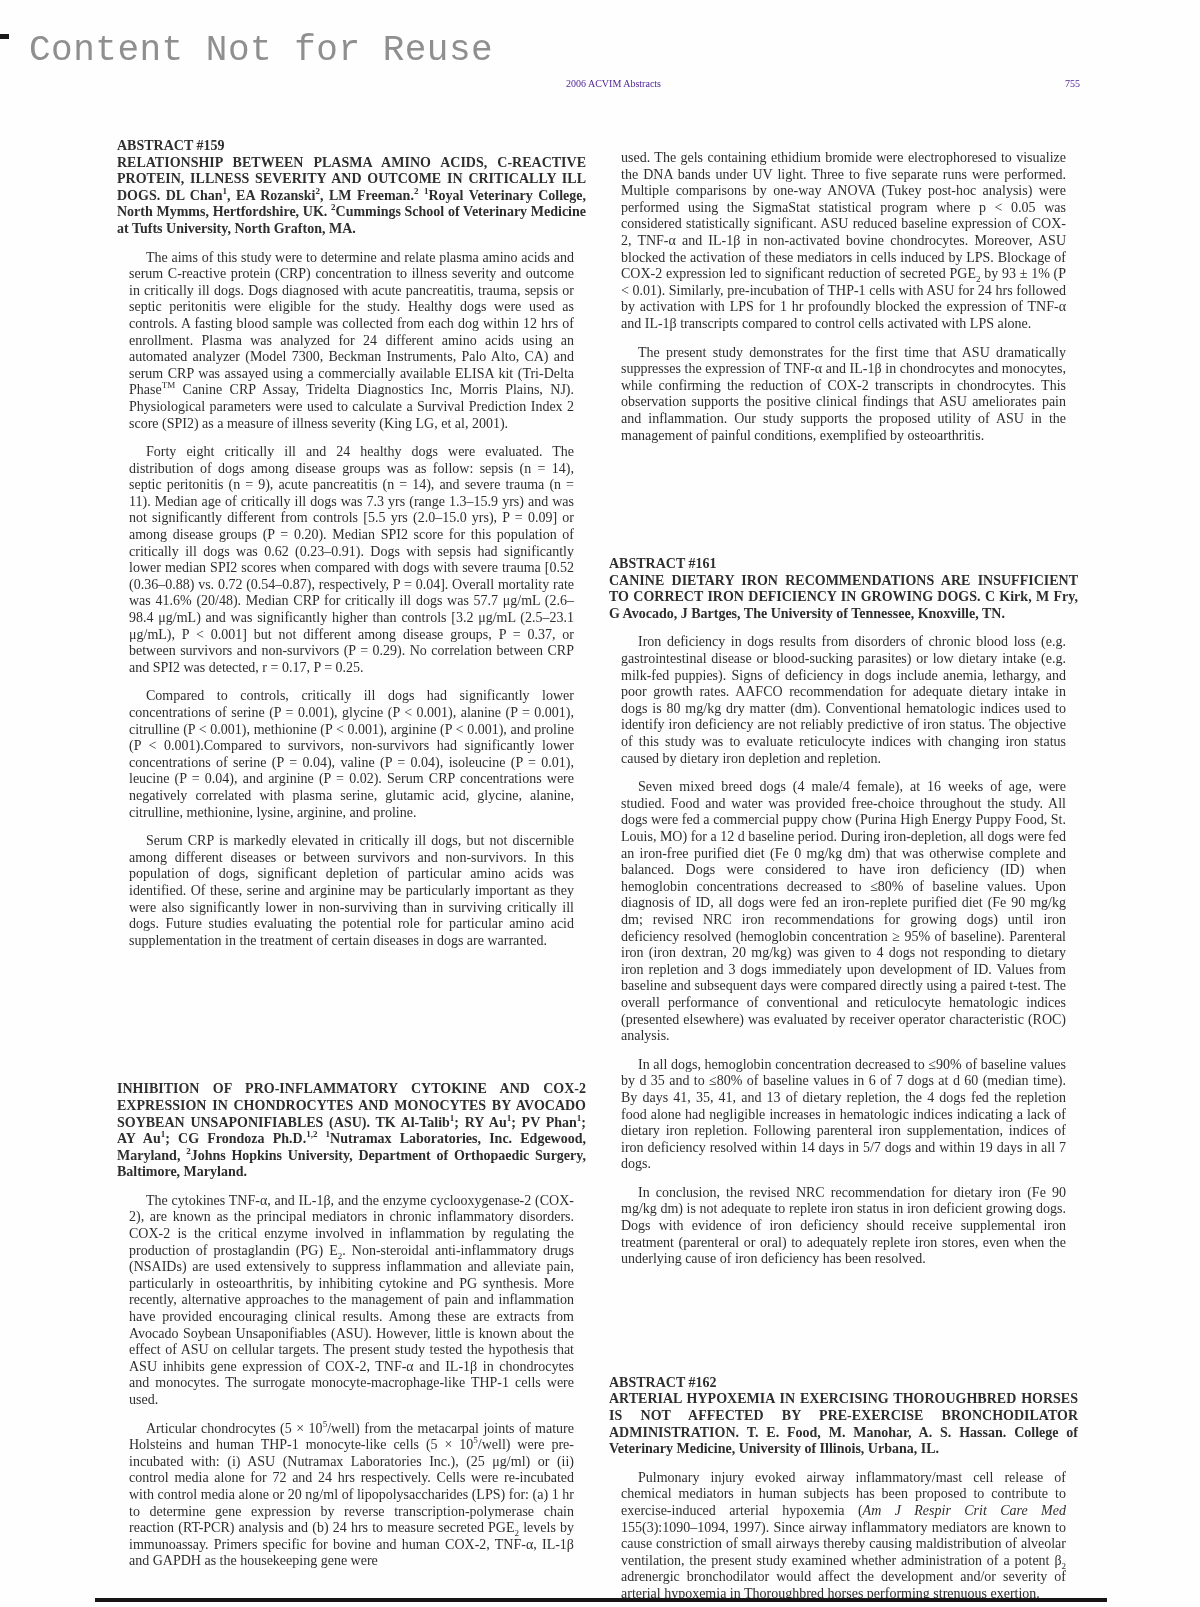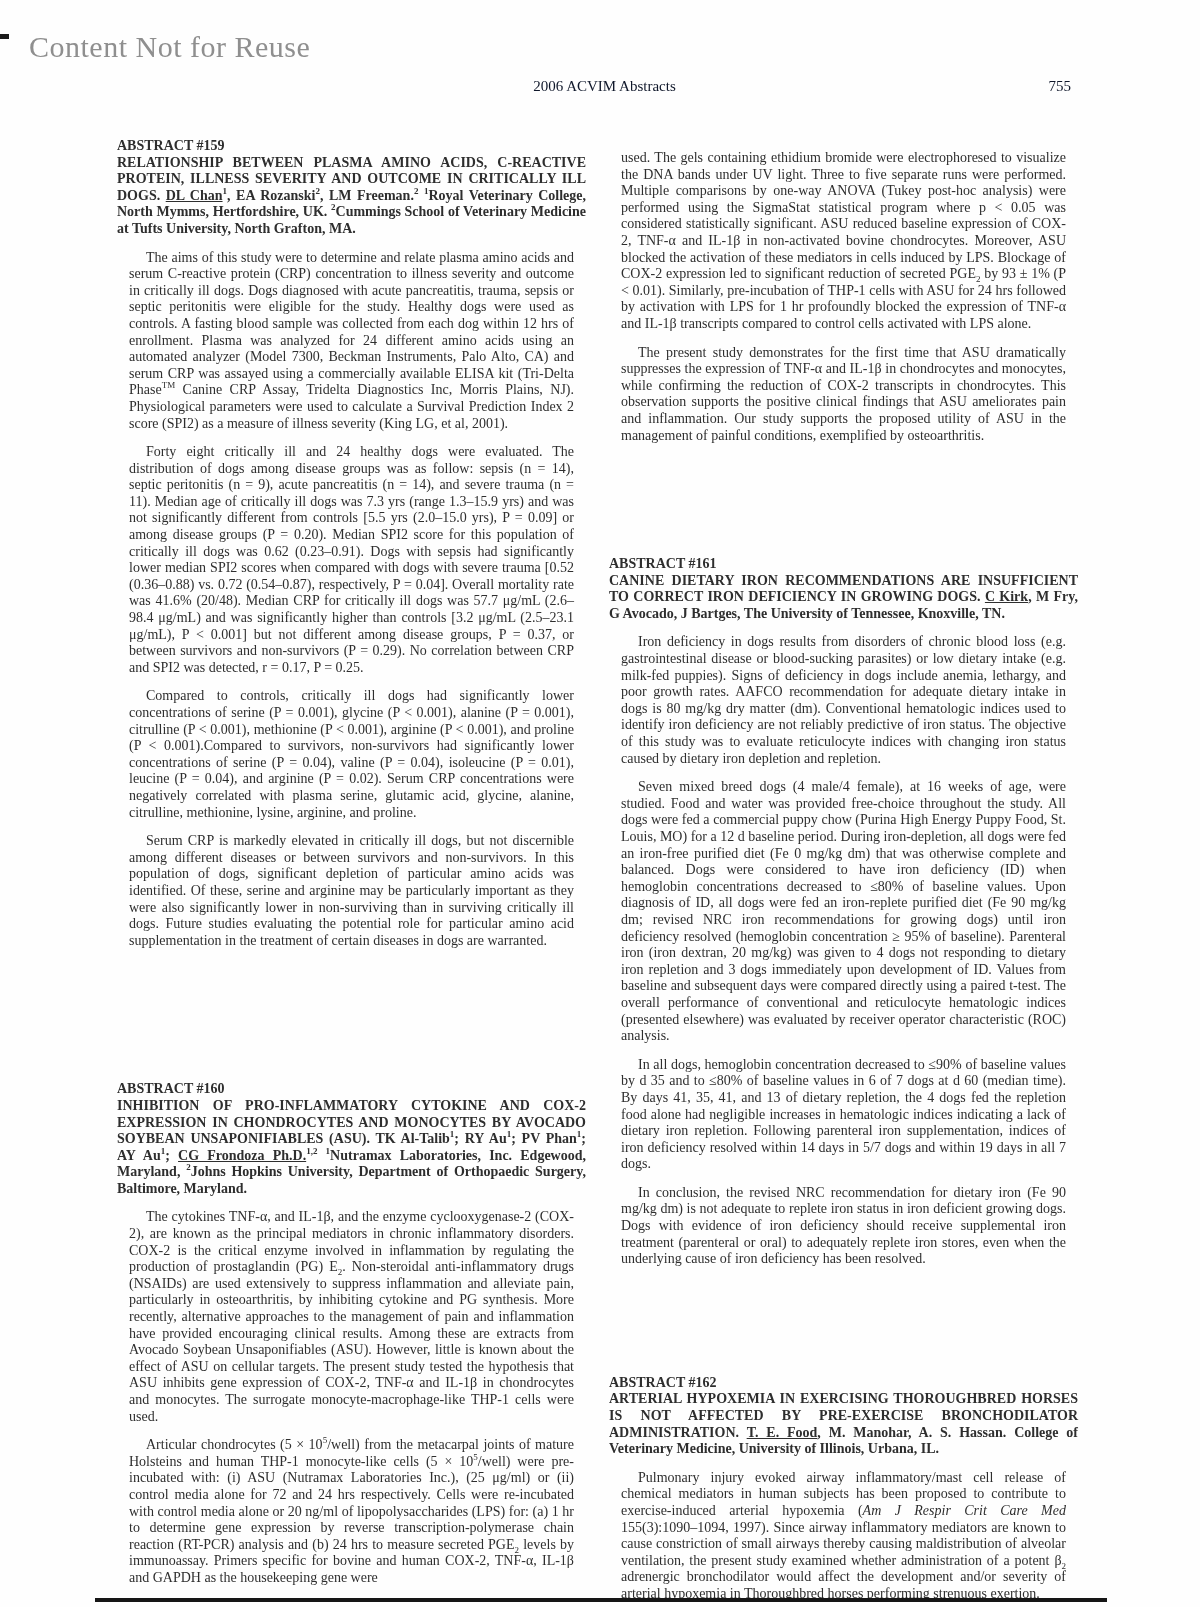--- a/index.html
+++ b/index.html
@@ -8,41 +8,41 @@
     background:#ffffff;
     font-family:"Liberation Serif", serif;
     color:#2e2e2e;
     position:relative;
     overflow:hidden;
   }
   .page { position:absolute; inset:0; background:#fefefe; }
   .corner-mark { position:absolute; left:0; top:34px; width:9px; height:5px; background:#1a1a1a; }
   .watermark {
     position:absolute; left:29px; top:30px;
-    font-family:Liberation Serif, serif;
-    font-size:30px; color:#8f8f8f; letter-spacing:0.5px;
+    font-family:Liberation Mono, monospace;
+    font-size:36px; color:#8f8f8f; letter-spacing:0.5px;
     white-space:nowrap;
   }
   .running-header {
-    position:absolute; top:78px; left:124px; width:961px;
-    font-size:15px; color:#0f172a;
+    position:absolute; top:78px; left:133px; width:961px;
+    font-size:10px; color:#4c1d95;
   }
   .header-title { display:block; text-align:center; }
   .page-number { position:absolute; right:14px; top:0; }
   .columns {
     position:absolute; top:138px; left:117px; width:961px;
     display:flex; gap:23px;
   }
   .column { width:469px; font-size:14px; line-height:16.6px; }
   .block-label { font-weight:bold; }
   .block-title { font-weight:bold; text-align:justify; margin:0 0 9px 0; }
   .block-para { text-align:justify; text-indent:17px; margin:12px; }
   .block-para-cont { text-indent:0; }
   sup, sub { font-size:9px; line-height:0; }
-  .u { text-decoration:underline; }
+  .u { }
   .it { font-style:italic; }
   .bottom-rule { position:absolute; left:95px; top:1598px; width:1012px; height:4px; background:#161616; }
 </style>
 </head>
 <body>
 
 <div class="page">
   <div class="corner-mark"></div>
   <div class="watermark">Content Not for Reuse</div>
   <div class="running-header">
@@ -51,21 +51,20 @@
   </div>
   <div class="columns">
     <div class="column" id="col-left">
         <div class="block-label">ABSTRACT #159</div>
         <div class="block-title"><span>RELATIONSHIP BETWEEN PLASMA AMINO ACIDS, C-REACTIVE PROTEIN, ILLNESS SEVERITY AND OUTCOME IN CRITICALLY ILL DOGS. </span><span class="u">DL Chan</span><sup>1</sup><span>, EA Rozanski</span><sup>2</sup><span>, LM Freeman.</span><sup>2</sup><span> </span><sup>1</sup><span>Royal Veterinary College, North Mymms, Hertfordshire, UK. </span><sup>2</sup><span>Cummings School of Veterinary Medicine at Tufts University, North Grafton, MA.</span></div>
         <div class="block-para"><span>The aims of this study were to determine and relate plasma amino acids and serum C-reactive protein (CRP) concentration to illness severity and outcome in critically ill dogs. Dogs diagnosed with acute pancreatitis, trauma, sepsis or septic peritonitis were eligible for the study. Healthy dogs were used as controls. A fasting blood sample was collected from each dog within 12 hrs of enrollment. Plasma was analyzed for 24 different amino acids using an automated analyzer (Model 7300, Beckman Instruments, Palo Alto, CA) and serum CRP was assayed using a commercially available ELISA kit (Tri-Delta Phase</span><sup>TM</sup><span> Canine CRP Assay, Tridelta Diagnostics Inc, Morris Plains, NJ). Physiological parameters were used to calculate a Survival Prediction Index 2 score (SPI2) as a measure of illness severity (King LG, et al, 2001).</span></div>
         <div class="block-para"><span>Forty eight critically ill and 24 healthy dogs were evaluated. The distribution of dogs among disease groups was as follow: sepsis (n = 14), septic peritonitis (n = 9), acute pancreatitis (n = 14), and severe trauma (n = 11). Median age of critically ill dogs was 7.3 yrs (range 1.3–15.9 yrs) and was not significantly different from controls [5.5 yrs (2.0–15.0 yrs), P = 0.09] or among disease groups (P = 0.20). Median SPI2 score for this population of critically ill dogs was 0.62 (0.23–0.91). Dogs with sepsis had significantly lower median SPI2 scores when compared with dogs with severe trauma [0.52 (0.36–0.88) vs. 0.72 (0.54–0.87), respectively, P = 0.04]. Overall mortality rate was 41.6% (20/48). Median CRP for critically ill dogs was 57.7 μg/mL (2.6–98.4 μg/mL) and was significantly higher than controls [3.2 μg/mL (2.5–23.1 μg/mL), P &lt; 0.001] but not different among disease groups, P = 0.37, or between survivors and non-survivors (P = 0.29). No correlation between CRP and SPI2 was detected, r = 0.17, P = 0.25.</span></div>
         <div class="block-para"><span>Compared to controls, critically ill dogs had significantly lower concentrations of serine (P = 0.001), glycine (P &lt; 0.001), alanine (P = 0.001), citrulline (P &lt; 0.001), methionine (P &lt; 0.001), arginine (P &lt; 0.001), and proline (P &lt; 0.001).Compared to survivors, non-survivors had significantly lower concentrations of serine (P = 0.04), valine (P = 0.04), isoleucine (P = 0.01), leucine (P = 0.04), and arginine (P = 0.02). Serum CRP concentrations were negatively correlated with plasma serine, glutamic acid, glycine, alanine, citrulline, methionine, lysine, arginine, and proline.</span></div>
         <div class="block-para"><span>Serum CRP is markedly elevated in critically ill dogs, but not discernible among different diseases or between survivors and non-survivors. In this population of dogs, significant depletion of particular amino acids was identified. Of these, serine and arginine may be particularly important as they were also significantly lower in non-surviving than in surviving critically ill dogs. Future studies evaluating the potential role for particular amino acid supplementation in the treatment of certain diseases in dogs are warranted.</span></div>
         <div style="height: 120px;"></div>
-        <div class="block-label">ABSTRACT #160</div>
         <div class="block-title"><span>INHIBITION OF PRO-INFLAMMATORY CYTOKINE AND COX-2 EXPRESSION IN CHONDROCYTES AND MONOCYTES BY AVOCADO SOYBEAN UNSAPONIFIABLES (ASU). TK Al-Talib</span><sup>1</sup><span>; RY Au</span><sup>1</sup><span>; PV Phan</span><sup>1</sup><span>; AY Au</span><sup>1</sup><span>; </span><span class="u">CG Frondoza Ph.D.</span><sup>1,2</sup><span> </span><sup>1</sup><span>Nutramax Laboratories, Inc. Edgewood, Maryland, </span><sup>2</sup><span>Johns Hopkins University, Department of Orthopaedic Surgery, Baltimore, Maryland.</span></div>
         <div class="block-para"><span>The cytokines TNF-α, and IL-1β, and the enzyme cyclooxygenase-2 (COX-2), are known as the principal mediators in chronic inflammatory disorders. COX-2 is the critical enzyme involved in inflammation by regulating the production of prostaglandin (PG) E</span><sub>2</sub><span>. Non-steroidal anti-inflammatory drugs (NSAIDs) are used extensively to suppress inflammation and alleviate pain, particularly in osteoarthritis, by inhibiting cytokine and PG synthesis. More recently, alternative approaches to the management of pain and inflammation have provided encouraging clinical results. Among these are extracts from Avocado Soybean Unsaponifiables (ASU). However, little is known about the effect of ASU on cellular targets. The present study tested the hypothesis that ASU inhibits gene expression of COX-2, TNF-α and IL-1β in chondrocytes and monocytes. The surrogate monocyte-macrophage-like THP-1 cells were used.</span></div>
         <div class="block-para"><span>Articular chondrocytes (5 × 10</span><sup>5</sup><span>/well) from the metacarpal joints of mature Holsteins and human THP-1 monocyte-like cells (5 × 10</span><sup>5</sup><span>/well) were pre-incubated with: (i) ASU (Nutramax Laboratories Inc.), (25 μg/ml) or (ii) control media alone for 72 and 24 hrs respectively. Cells were re-incubated with control media alone or 20 ng/ml of lipopolysaccharides (LPS) for: (a) 1 hr to determine gene expression by reverse transcription-polymerase chain reaction (RT-PCR) analysis and (b) 24 hrs to measure secreted PGE</span><sub>2</sub><span> levels by immunoassay. Primers specific for bovine and human COX-2, TNF-α, IL-1β and GAPDH as the housekeeping gene were</span></div>
       </div>
     <div class="column" id="col-right">
         <div class="block-para block-para-cont"><span>used. The gels containing ethidium bromide were electrophoresed to visualize the DNA bands under UV light. Three to five separate runs were performed. Multiple comparisons by one-way ANOVA (Tukey post-hoc analysis) were performed using the SigmaStat statistical program where p &lt; 0.05 was considered statistically significant. ASU reduced baseline expression of COX-2, TNF-α and IL-1β in non-activated bovine chondrocytes. Moreover, ASU blocked the activation of these mediators in cells induced by LPS. Blockage of COX-2 expression led to significant reduction of secreted PGE</span><sub>2</sub><span> by 93 ± 1% (P &lt; 0.01). Similarly, pre-incubation of THP-1 cells with ASU for 24 hrs followed by activation with LPS for 1 hr profoundly blocked the expression of TNF-α and IL-1β transcripts compared to control cells activated with LPS alone.</span></div>
         <div class="block-para"><span>The present study demonstrates for the first time that ASU dramatically suppresses the expression of TNF-α and IL-1β in chondrocytes and monocytes, while confirming the reduction of COX-2 transcripts in chondrocytes. This observation supports the positive clinical findings that ASU ameliorates pain and inflammation. Our study supports the proposed utility of ASU in the management of painful conditions, exemplified by osteoarthritis.</span></div>
         <div style="height: 100px;"></div>
         <div class="block-label">ABSTRACT #161</div>
         <div class="block-title"><span>CANINE DIETARY IRON RECOMMENDATIONS ARE INSUFFICIENT TO CORRECT IRON DEFICIENCY IN GROWING DOGS. </span><span class="u">C Kirk</span><span>, M Fry, G Avocado, J Bartges, The University of Tennessee, Knoxville, TN.</span></div>

